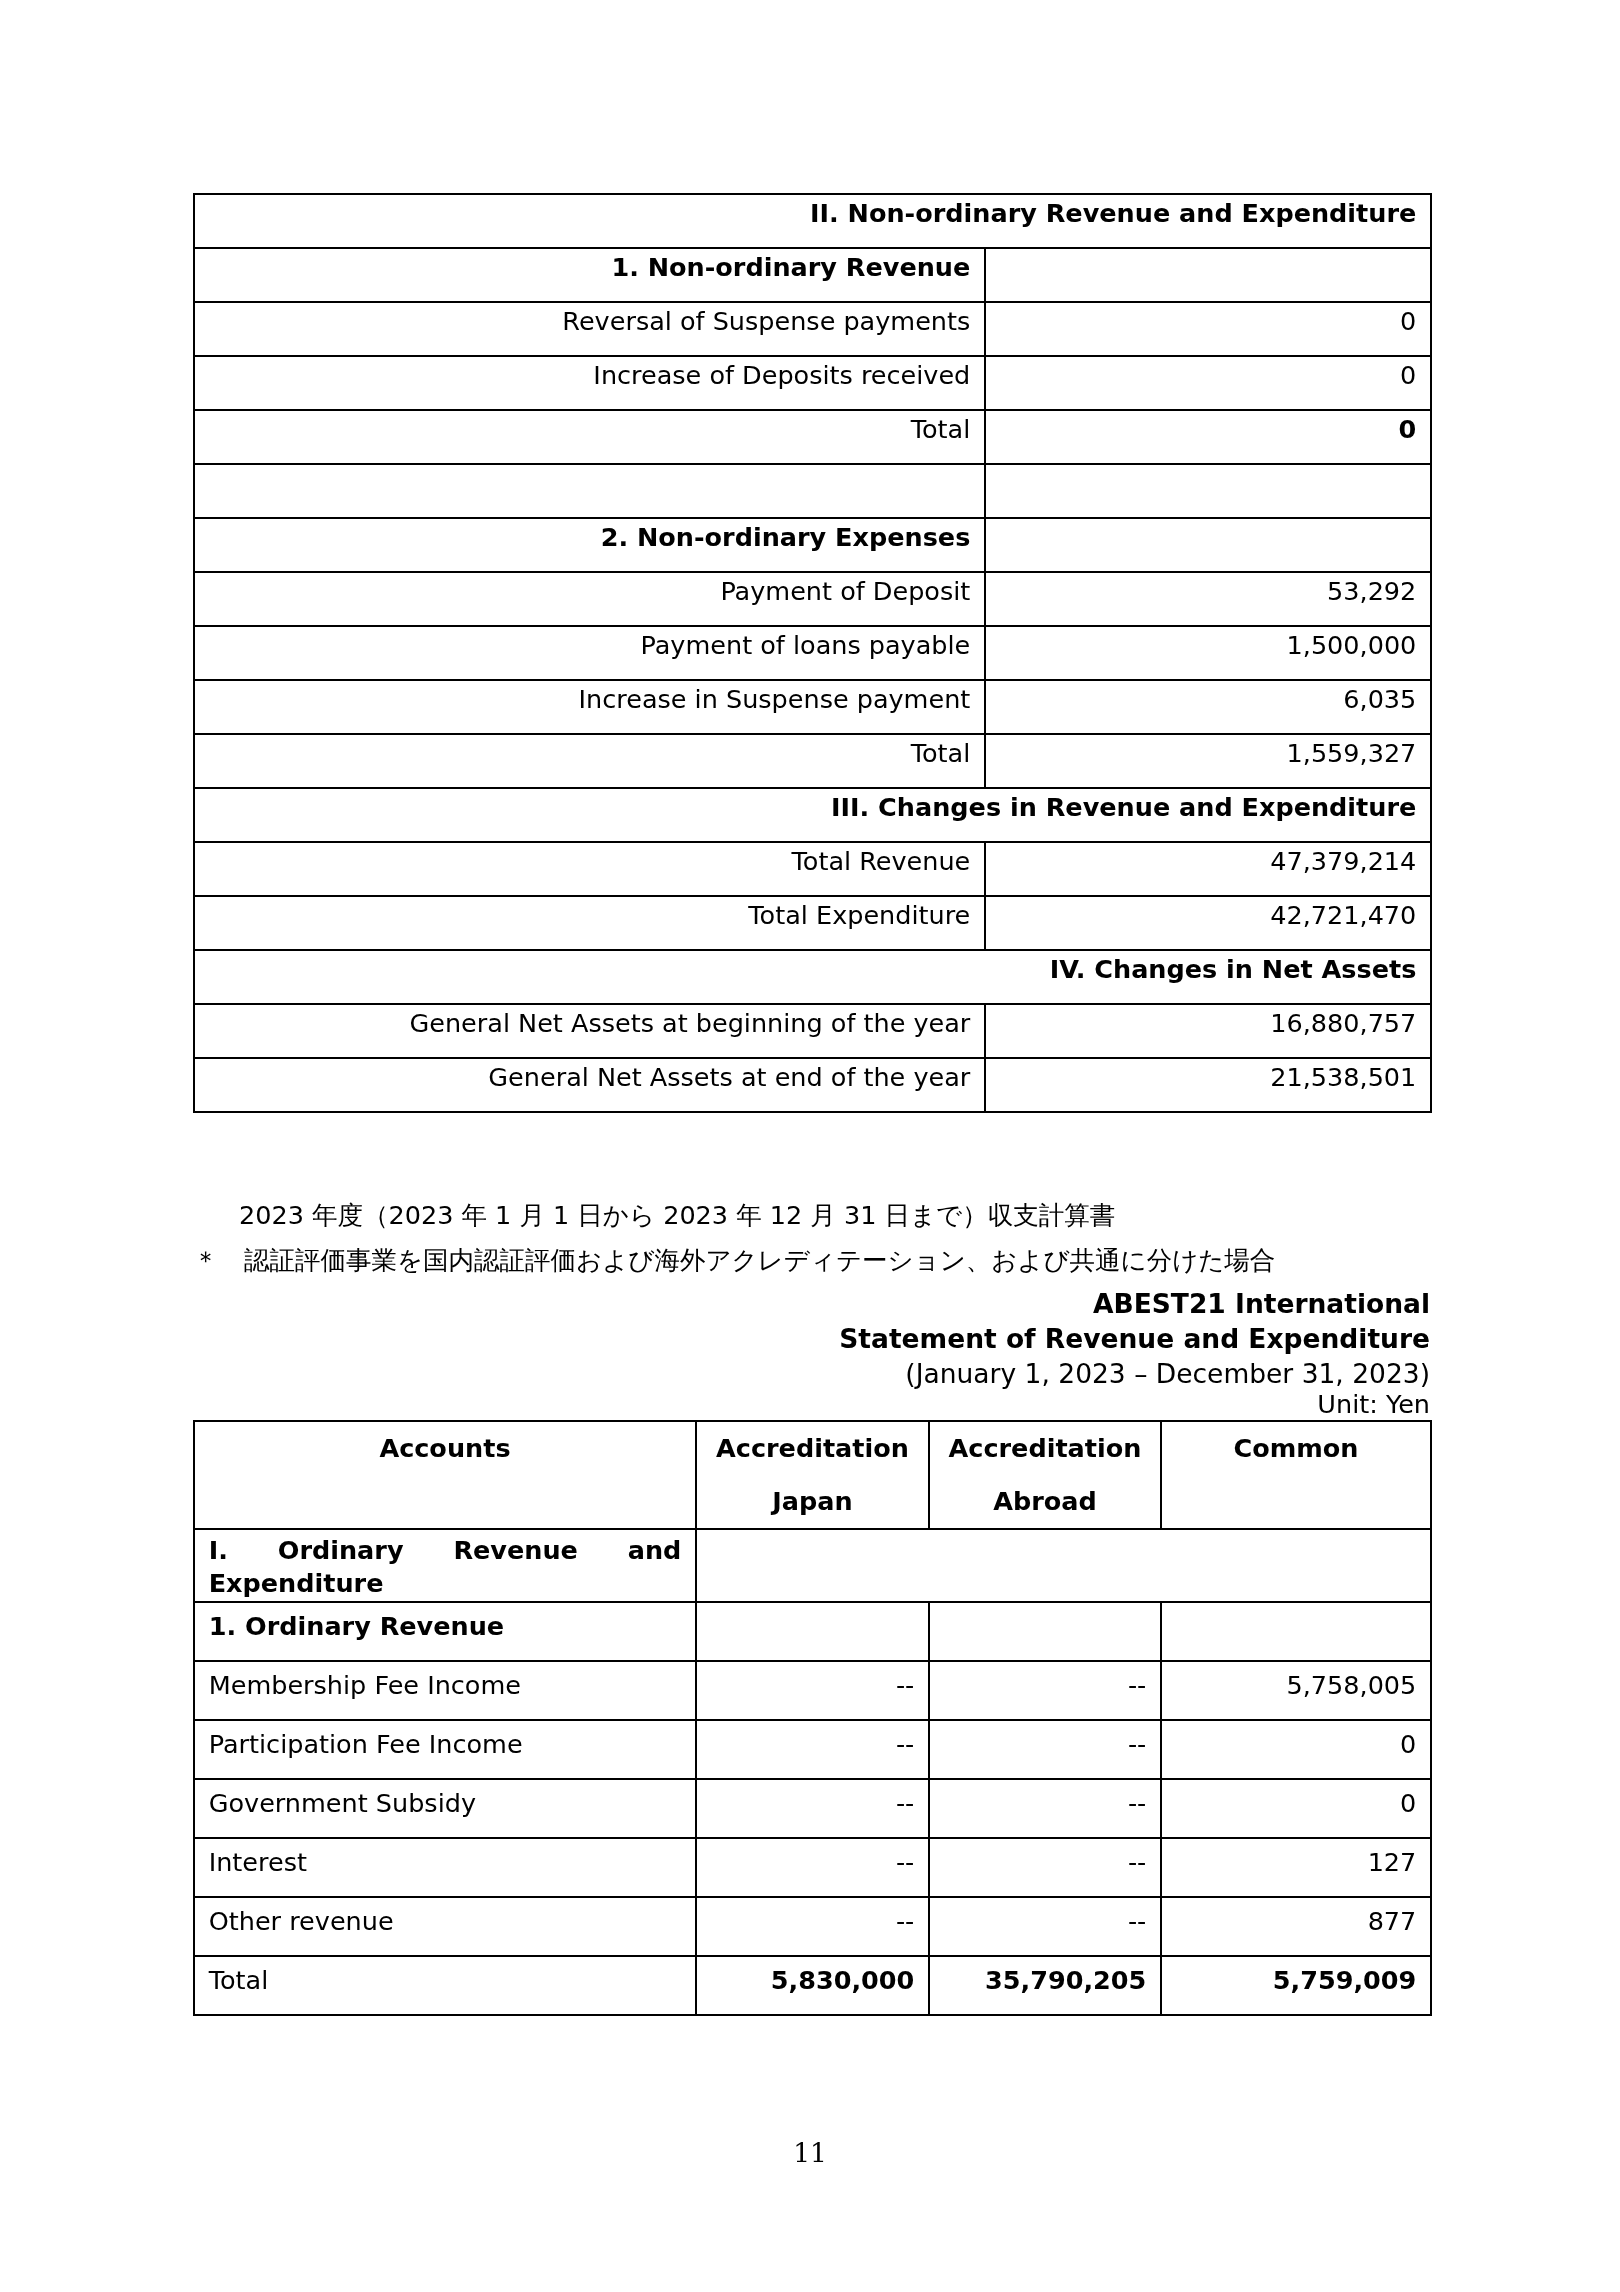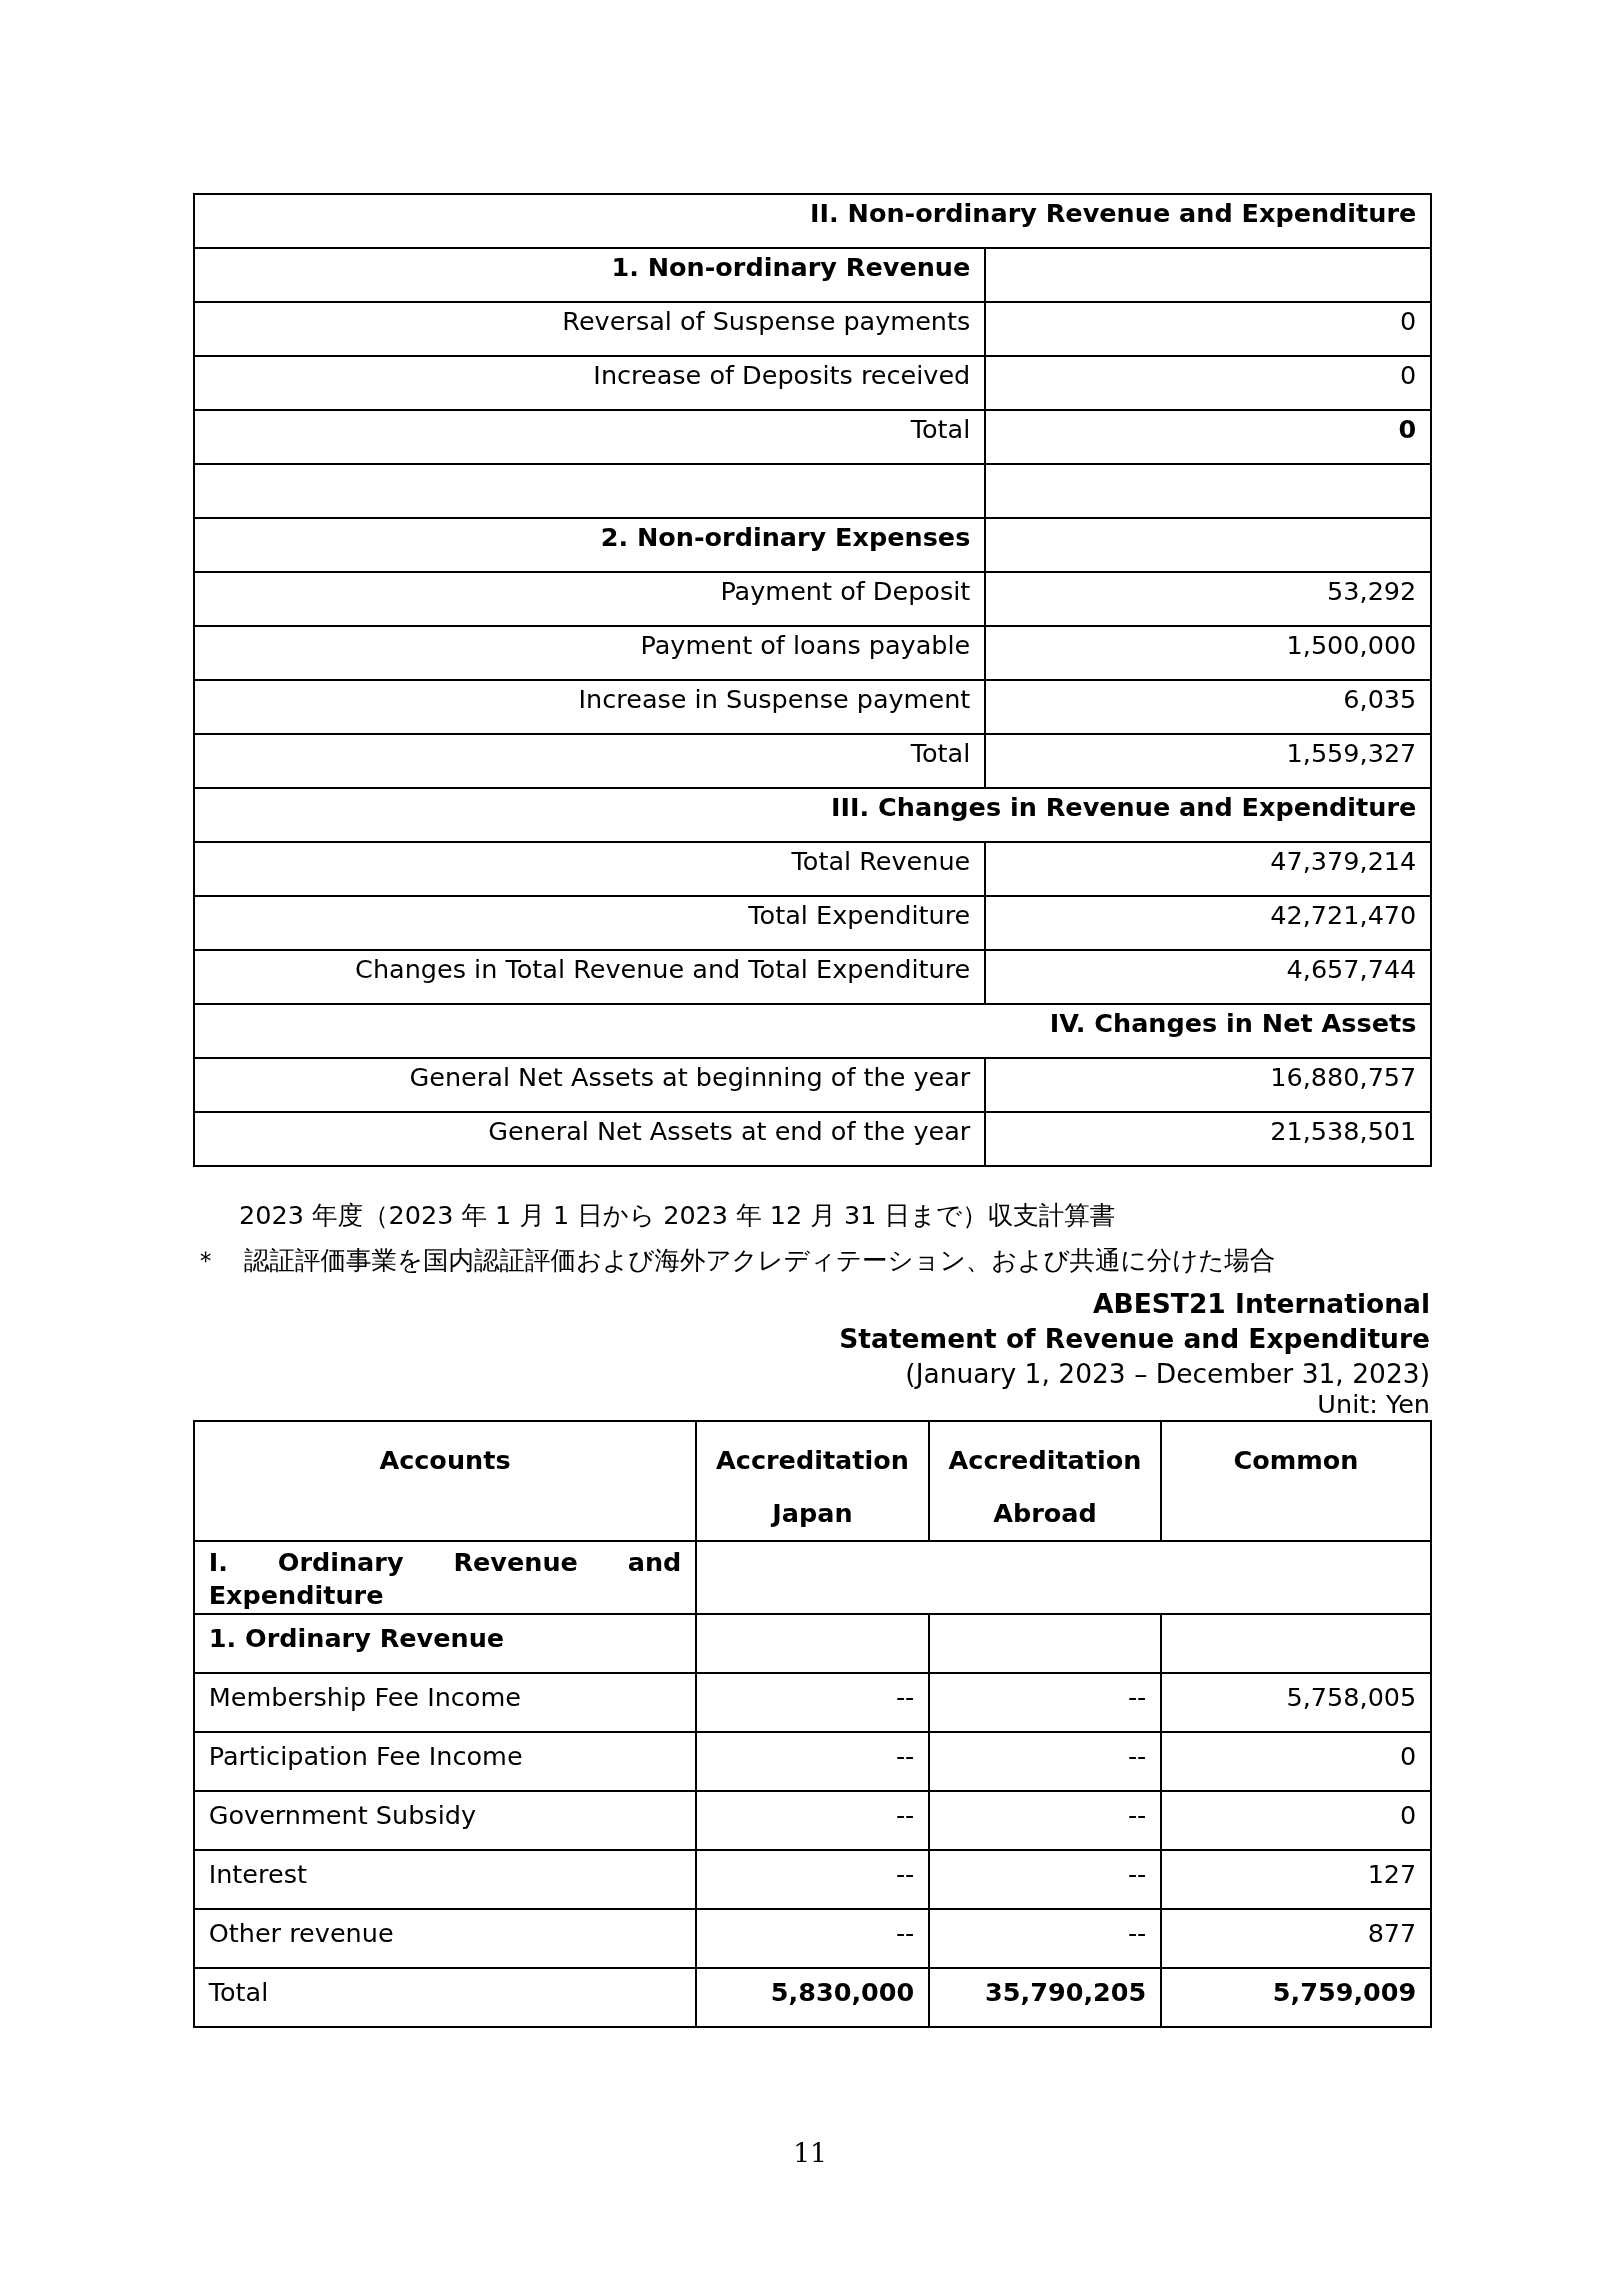--- a/index.html
+++ b/index.html
@@ -37,21 +37,21 @@
     table.fin td.num { text-align: right; }
     table.fin td.bold, table.fin .bold { font-weight: bold; }
 
     
     #t1 { left: 193px; top: 193px; width: 1237px; }
     #t1 td { height: 50px; padding-top: 2px; text-align: right; }
 
     
     #t2 { left: 193px; top: 1420px; width: 1237px; }
     #t2 td { height: 50px; padding-top: 7px; }
-    #t2 td.hdr { height: 100px; text-align: center; font-weight: bold; line-height: 53px; padding-top: 12px; }
+    #t2 td.hdr { height: 100px; text-align: center; font-weight: bold; line-height: 53px; padding-top: 0; }
     #t2 td.section {
       text-align: justify;
       text-align-last: left;
       white-space: normal;
       line-height: 33px;
       height: 67px;
       padding-top: 4px;
       vertical-align: top;
       padding-right: 13.7px;
     }
@@ -145,24 +145,20 @@
     </tr>
     <tr>
       <td>Total Revenue</td>
       <td class="num">47,379,214</td>
     </tr>
     <tr>
       <td>Total Expenditure</td>
       <td class="num">42,721,470</td>
     </tr>
     <tr>
-      <td>Changes in Total Revenue and Total Expenditure</td>
-      <td class="num">4,657,744</td>
-    </tr>
-    <tr>
       <td colspan="2" class="bold">IV. Changes in Net Assets</td>
     </tr>
     <tr>
       <td>General Net Assets at beginning of the year</td>
       <td class="num">16,880,757</td>
     </tr>
     <tr>
       <td>General Net Assets at end of the year</td>
       <td class="num">21,538,501</td>
     </tr>

